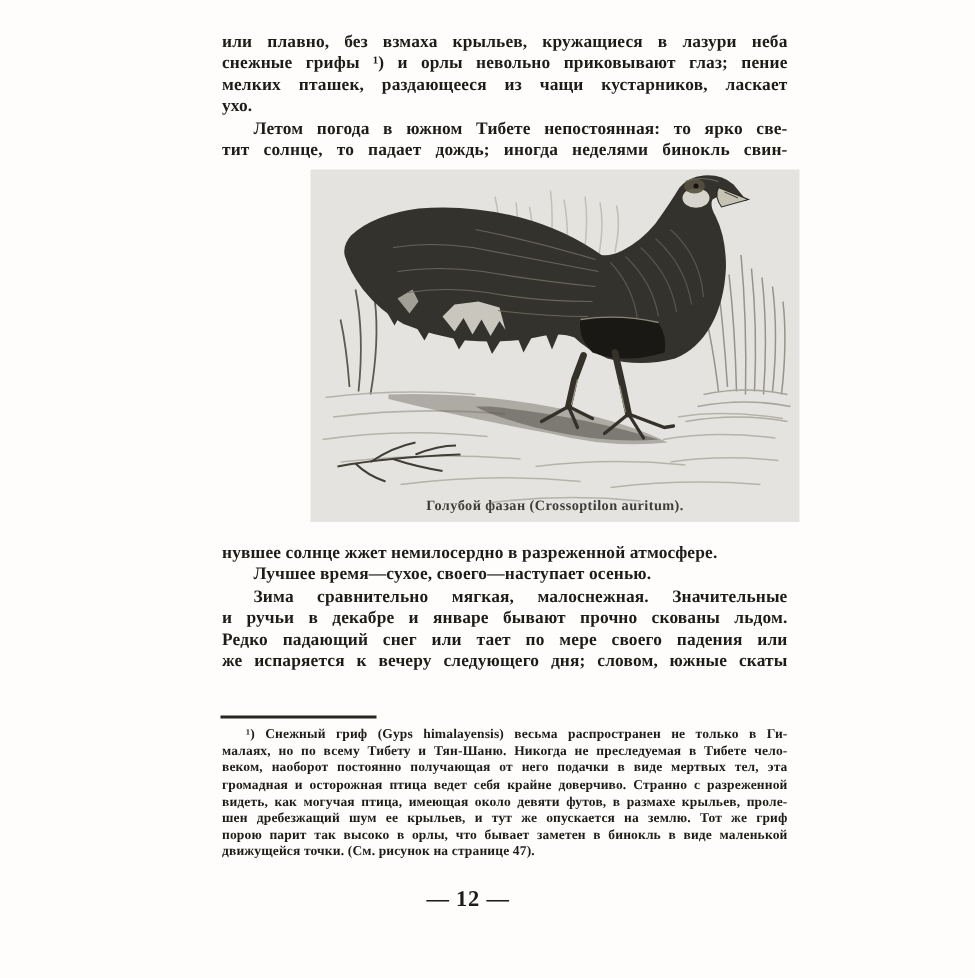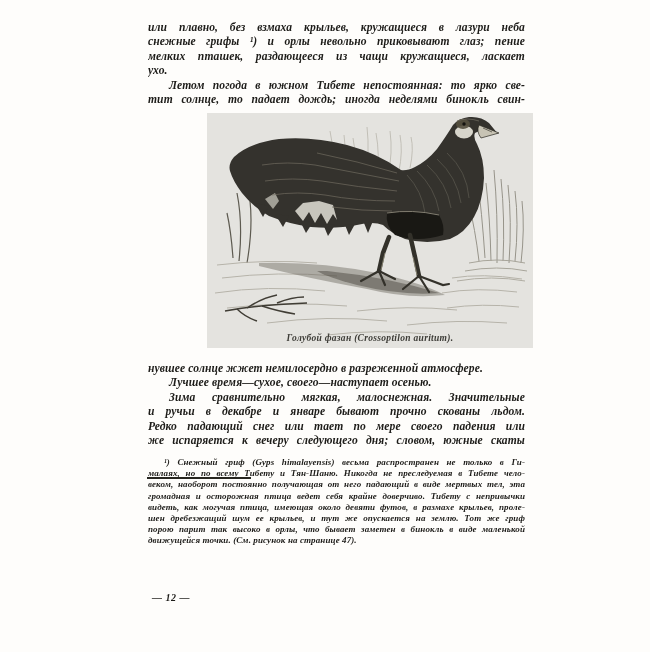--- a/index.html
+++ b/index.html
@@ -11,21 +11,20 @@
   html,body{margin:0;padding:0;}
   body{
     width:650px;height:652px;
     background:#ffffff;
     font-family:"Liberation Serif","DejaVu Serif",serif;
   }
   .page{
     position:relative;width:650px;height:652px;overflow:hidden;
     background:var(--paper);
     color:var(--ink);
-    font-style:italic;
   }
   
   .textcol{
     position:absolute;left:148px;width:377px;
     font-weight:bold;
     font-size:11.6px;
     line-height:14.4px;
     letter-spacing:0.1px;
   }
   .textcol.upper{top:21px;}
@@ -50,46 +49,46 @@
     text-align:center;
     font-size:9.5px;font-weight:bold;letter-spacing:0.3px;
     color:var(--caption-ink);
   }
   
   .fn-rule{
     position:absolute;left:147px;top:477px;width:104px;height:1.5px;
     background:#26251f;
   }
   .footnote{
-    position:absolute;left:148px;top:457px;width:377px;
+    position:absolute;left:148px;top:484px;width:377px;
     font-weight:bold;font-size:9px;line-height:11.2px;
     letter-spacing:0.1px;
   }
   .fline{
     height:11.2px;overflow:hidden;
     text-align:justify;text-align-last:justify;text-justify:inter-word;
   }
   .fline.nj{text-align-last:left;}
   .fline.ind{text-indent:16px;}
   
   .pagenum{
-    position:absolute;left:152px;top:592px;width:360px;
-    font-size:10px;font-weight:bold;
+    position:absolute;left:132px;top:592px;width:360px;
+    text-align:center;font-size:15px;font-weight:bold;
     letter-spacing:0.5px;
   }
 </style>
 </head>
 <body>
 
 <div class="page">
 
   <div class="textcol upper">
     <div class="bline">или плавно, без взмаха крыльев, кружащиеся в лазури неба</div>
     <div class="bline">снежные грифы ¹) и орлы невольно приковывают глаз; пение</div>
-    <div class="bline">мелких пташек, раздающееся из чащи кружащиеся, ласкает</div>
+    <div class="bline">мелких пташек, раздающееся из чащи кустарников, ласкает</div>
     <div class="bline nj">ухо.</div>
     <div class="bline ind">Летом погода в южном Тибете непостоянная: то ярко све-</div>
     <div class="bline">тит солнце, то падает дождь; иногда неделями бинокль свин-</div>
   </div>
 
   <div class="figure">
     <svg width="326" height="235" viewBox="0 0 326 235" xmlns="http://www.w3.org/2000/svg">
 
       <g stroke="#b6b3a9" stroke-width="1" opacity="0.75" fill="none">
         <path d="M125,70 Q128,40 123,18"></path>
@@ -219,22 +218,22 @@
     <div class="bline ind">Зима сравнительно мягкая, малоснежная. Значительные</div>
     <div class="bline">и ручьи в декабре и январе бывают прочно скованы льдом.</div>
     <div class="bline">Редко падающий снег или тает по мере своего падения или</div>
     <div class="bline">же испаряется к вечеру следующего дня; словом, южные скаты</div>
   </div>
 
   <div class="fn-rule"></div>
   <div class="footnote">
     <div class="fline ind">¹) Снежный гриф (Gyps himalayensis) весьма распространен не только в Ги-</div>
     <div class="fline">малаях, но по всему Тибету и Тян-Шаню. Никогда не преследуемая в Тибете чело-</div>
-    <div class="fline">веком, наоборот постоянно получающая от него падающий в виде мертвых тел, эта</div>
-    <div class="fline">громадная и осторожная птица ведет себя крайне доверчиво. Тибету с непривычки</div>
+    <div class="fline">веком, наоборот постоянно получающая от него подачки в виде мертвых тел, эта</div>
+    <div class="fline">громадная и осторожная птица ведет себя крайне доверчиво. Странно с разреженной</div>
     <div class="fline">видеть, как могучая птица, имеющая около девяти футов, в размахе крыльев, проле-</div>
     <div class="fline">шен дребезжащий шум ее крыльев, и тут же опускается на землю. Тот же гриф</div>
     <div class="fline">порою парит так высоко в орлы, что бывает заметен в бинокль в виде маленькой</div>
     <div class="fline nj">движущейся точки. (См. рисунок на странице 47).</div>
   </div>
 
   <div class="pagenum">— 12 —</div>
 
 </div>
 

